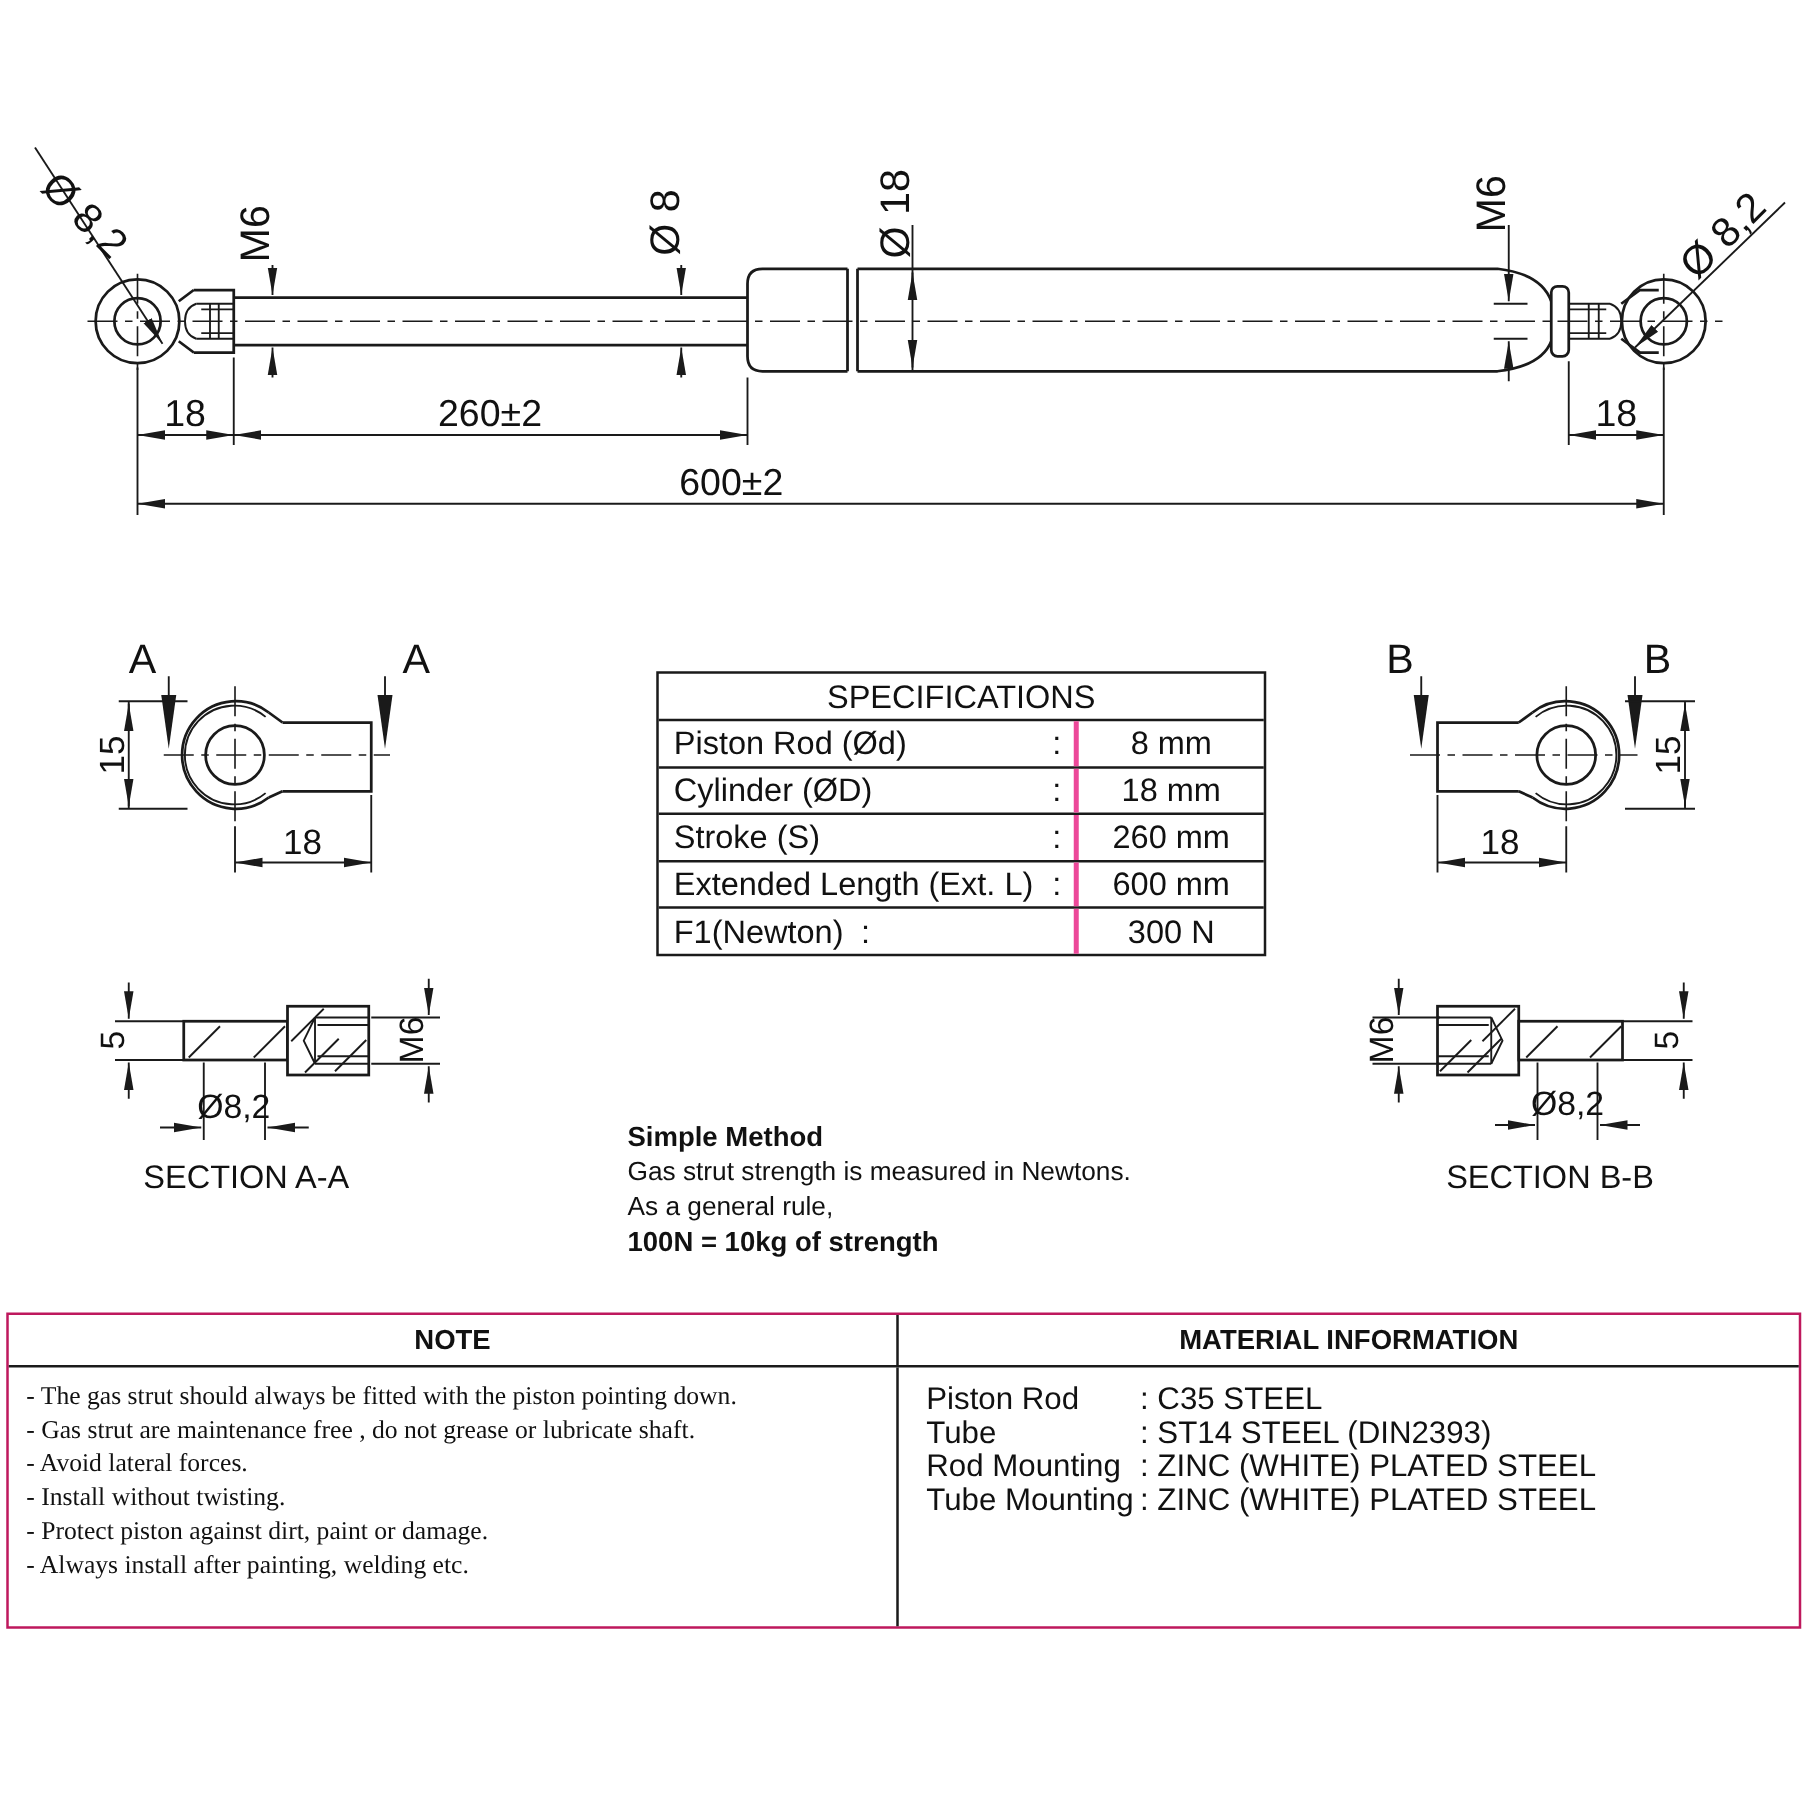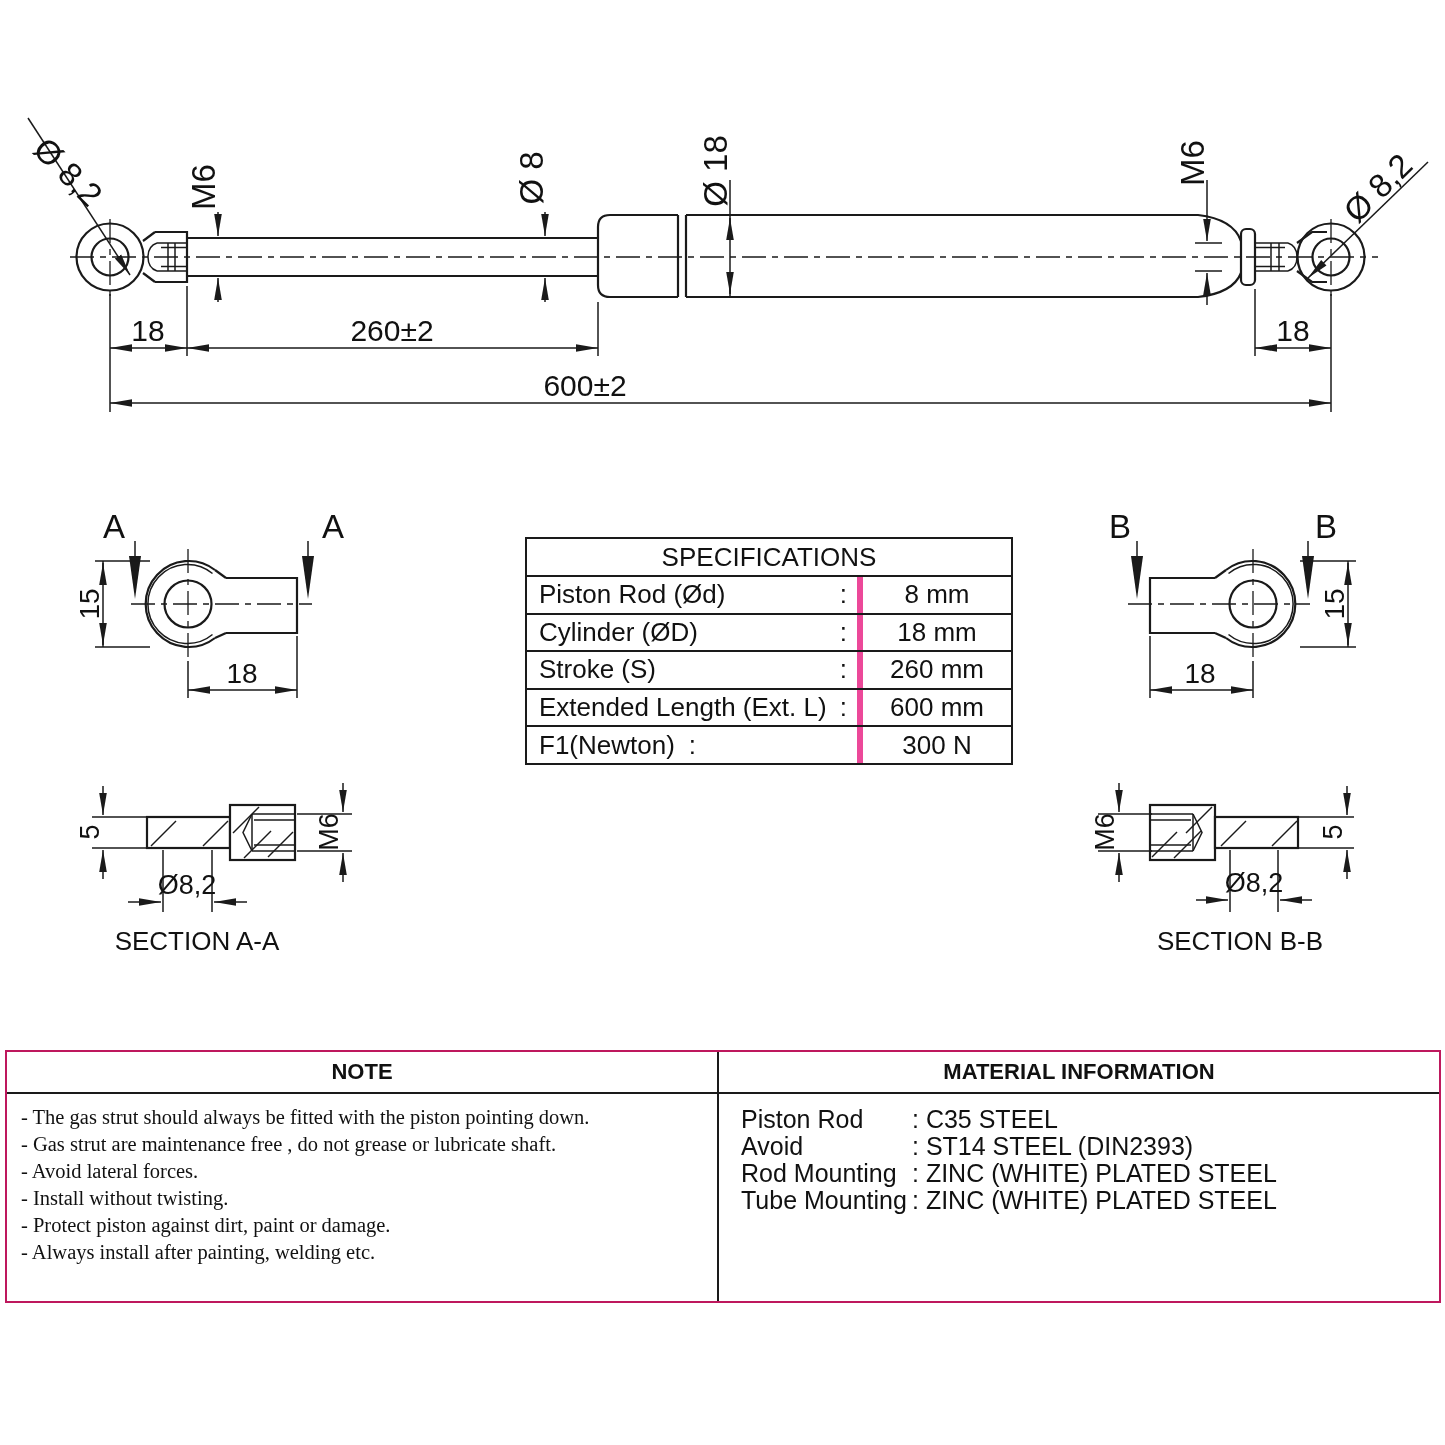--- a/index.html
+++ b/index.html
@@ -18,21 +18,21 @@
   .of{fill:#fff;stroke:#1a1a1a;stroke-width:2.2;}
   .t{fill:none;stroke:#1a1a1a;stroke-width:1.5;}
   .cl{fill:none;stroke:#1a1a1a;stroke-width:1.3;stroke-dasharray:24 6 6 6;}
   .arr{fill:#1a1a1a;}
 
   .spec-table{position:absolute;left:477px;top:537px;width:488px;background:#fff;
               border:2px solid #1a1a1a;box-sizing:border-box;font-size:26px;margin-left:48px;}
   .spec-title{height:36px;line-height:36px;text-align:center;}
   .spec-row{display:flex;height:35.6px;border-top:2px solid #1a1a1a;}
   .spec-label-cell{flex:0 0 336px;display:flex;align-items:center;
-                   padding:0 10px 0 12px;border-right:6px solid #ec4899;box-sizing:border-box;}
+                   padding:0 10px 0 12px;border-right:4px solid #ec4899;box-sizing:border-box;}
   .spec-colon{margin-left:auto;}
   .spec-label-cell.inline .spec-colon{margin-left:14px;}
   .spec-value{flex:1;display:flex;align-items:center;justify-content:center;}
 
   .method{position:absolute;left:502px;top:896px;font-size:21px;line-height:28px;}
   .method .b{font-weight:bold;font-size:22px;}
 
   .bottom-table{position:absolute;left:5px;top:1050px;width:1436px;height:253px;
                 border:2px solid #be185d;box-sizing:border-box;display:flex;flex-direction:column;background:#fff;}
   .bt-header{display:flex;height:40px;border-bottom:2px solid #1a1a1a;flex:0 0 auto;}
@@ -306,37 +306,43 @@
         <div class="spec-row">
           <div class="spec-label-cell inline">
             <span>F1(Newton)</span>
             <span class="spec-colon">:</span>
           </div>
           <div class="spec-value">300 N</div>
         </div>
       </div>
 </div>
 
+<div class="method">
+  <div class="b">Simple Method</div>
+  <div>Gas strut strength is measured in Newtons.</div>
+  <div>As a general rule,</div>
+  <div class="b">100N = 10kg of strength</div>
+</div>
 
 <div class="bottom-table">
   <div class="bt-header">
     <div class="note-h">NOTE</div>
     <div class="mat-h">MATERIAL INFORMATION</div>
   </div>
   <div class="bt-body">
     <div class="note-list">
           <div>- The gas strut should always be fitted with the piston pointing down.</div>
           <div>- Gas strut are maintenance free , do not grease or lubricate shaft.</div>
           <div>- Avoid lateral forces.</div>
           <div>- Install without twisting.</div>
           <div>- Protect piston against dirt, paint or damage.</div>
           <div>- Always install after painting, welding etc.</div>
         </div>
     <div class="mat-list">
           <div><span class="mat-label">Piston Rod</span><span>: C35 STEEL</span></div>
-          <div><span class="mat-label">Avoid</span><span>: ST14 STEEL (DIN2393)</span></div>
+          <div><span class="mat-label">Tube</span><span>: ST14 STEEL (DIN2393)</span></div>
           <div><span class="mat-label">Rod Mounting</span><span>: ZINC (WHITE) PLATED STEEL</span></div>
           <div><span class="mat-label">Tube Mounting</span><span>: ZINC (WHITE) PLATED STEEL</span></div>
         </div>
   </div>
 </div>
 
 </div>
 
 </body></html>

